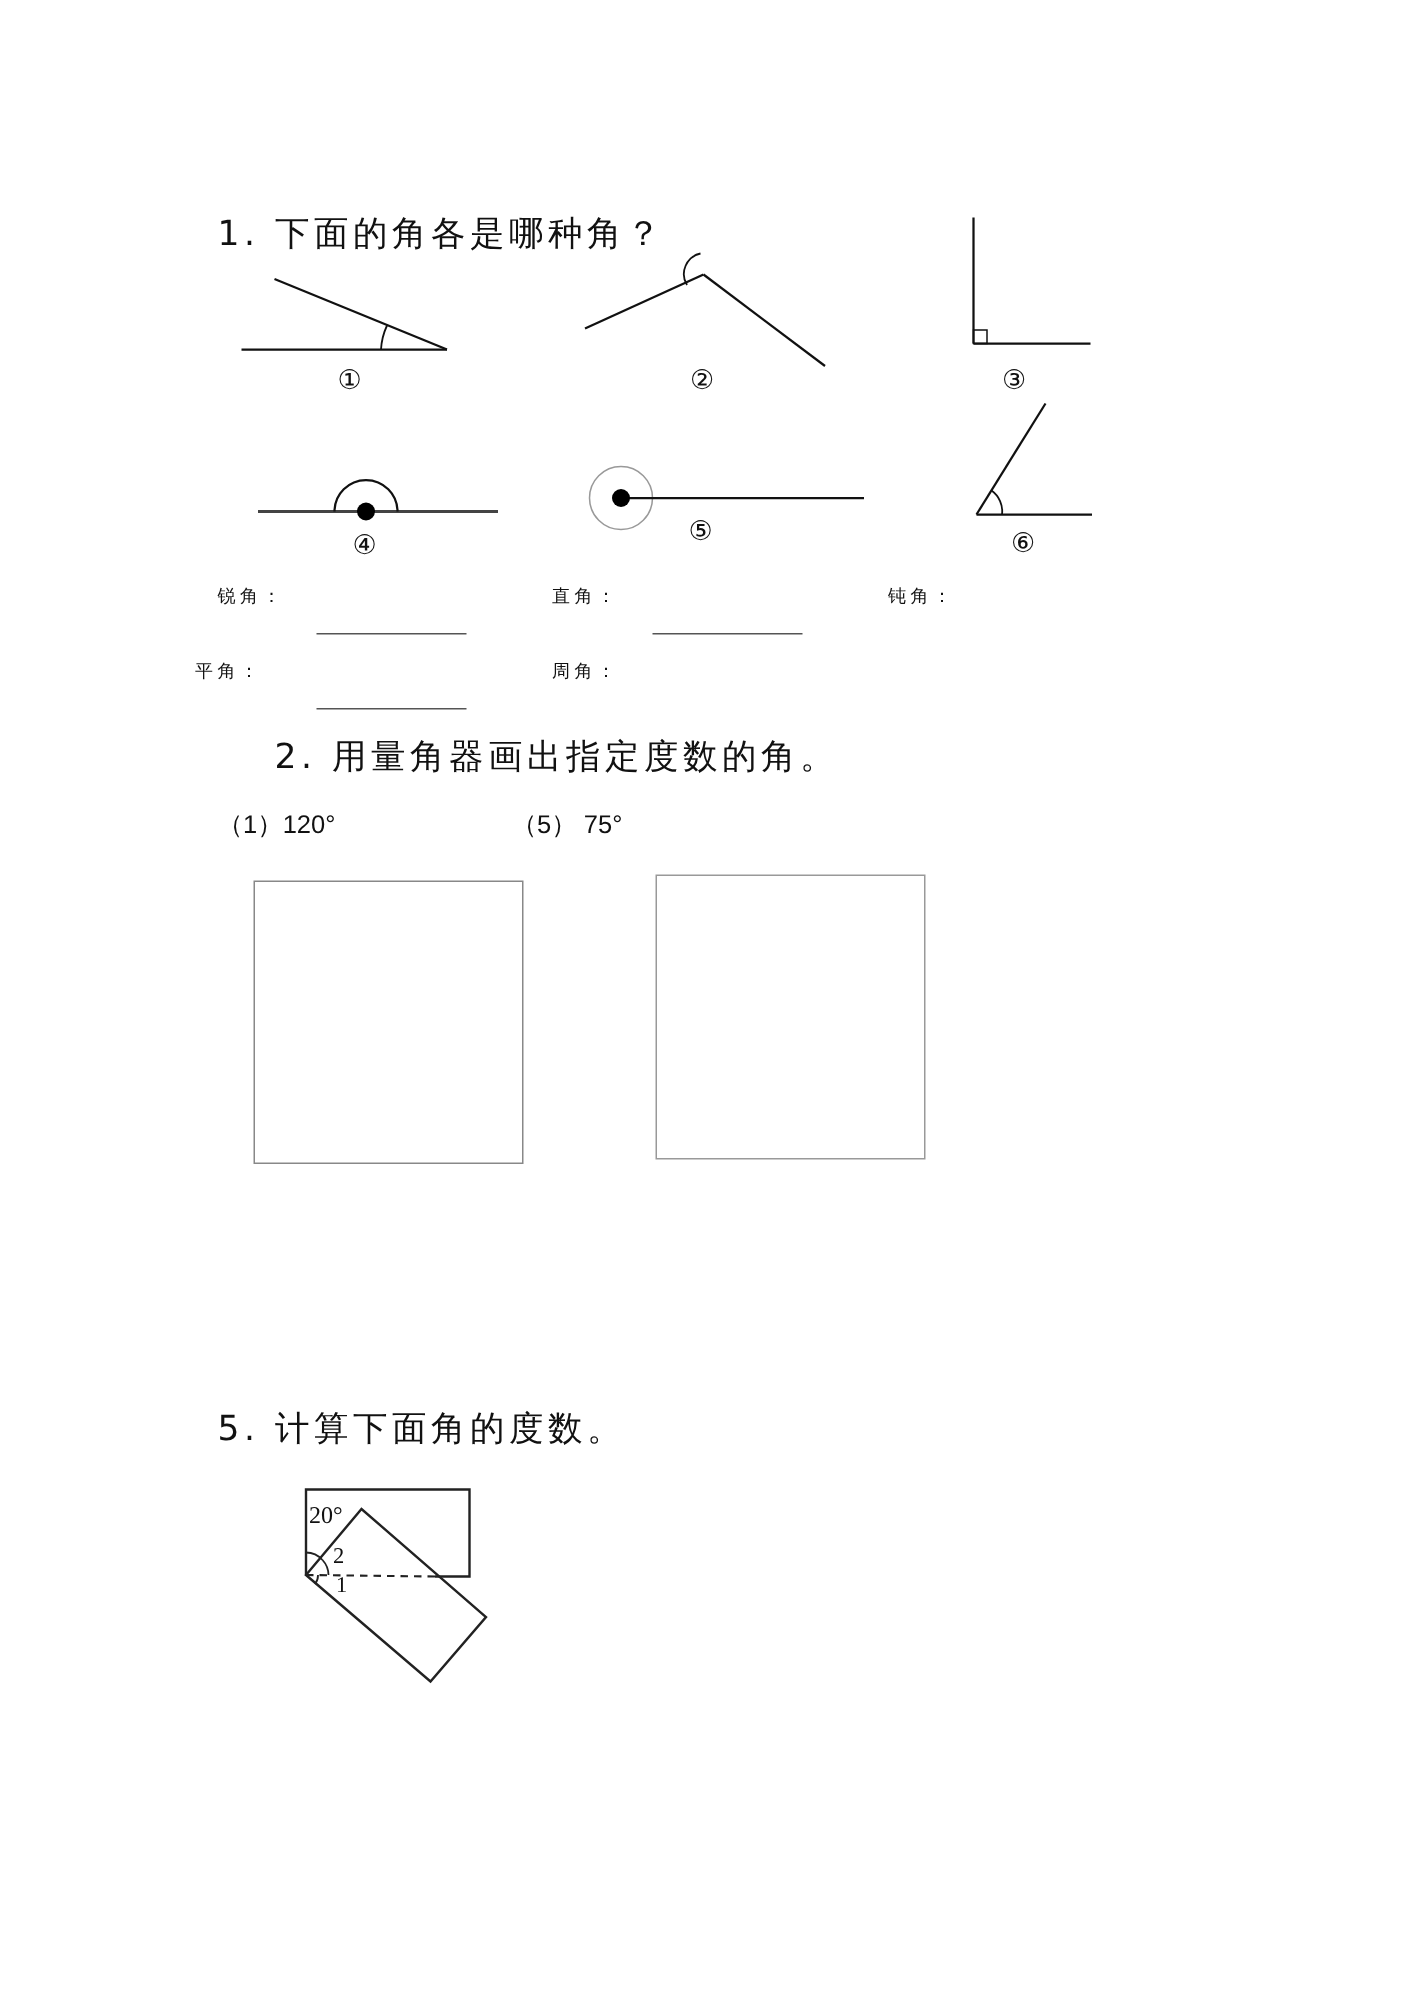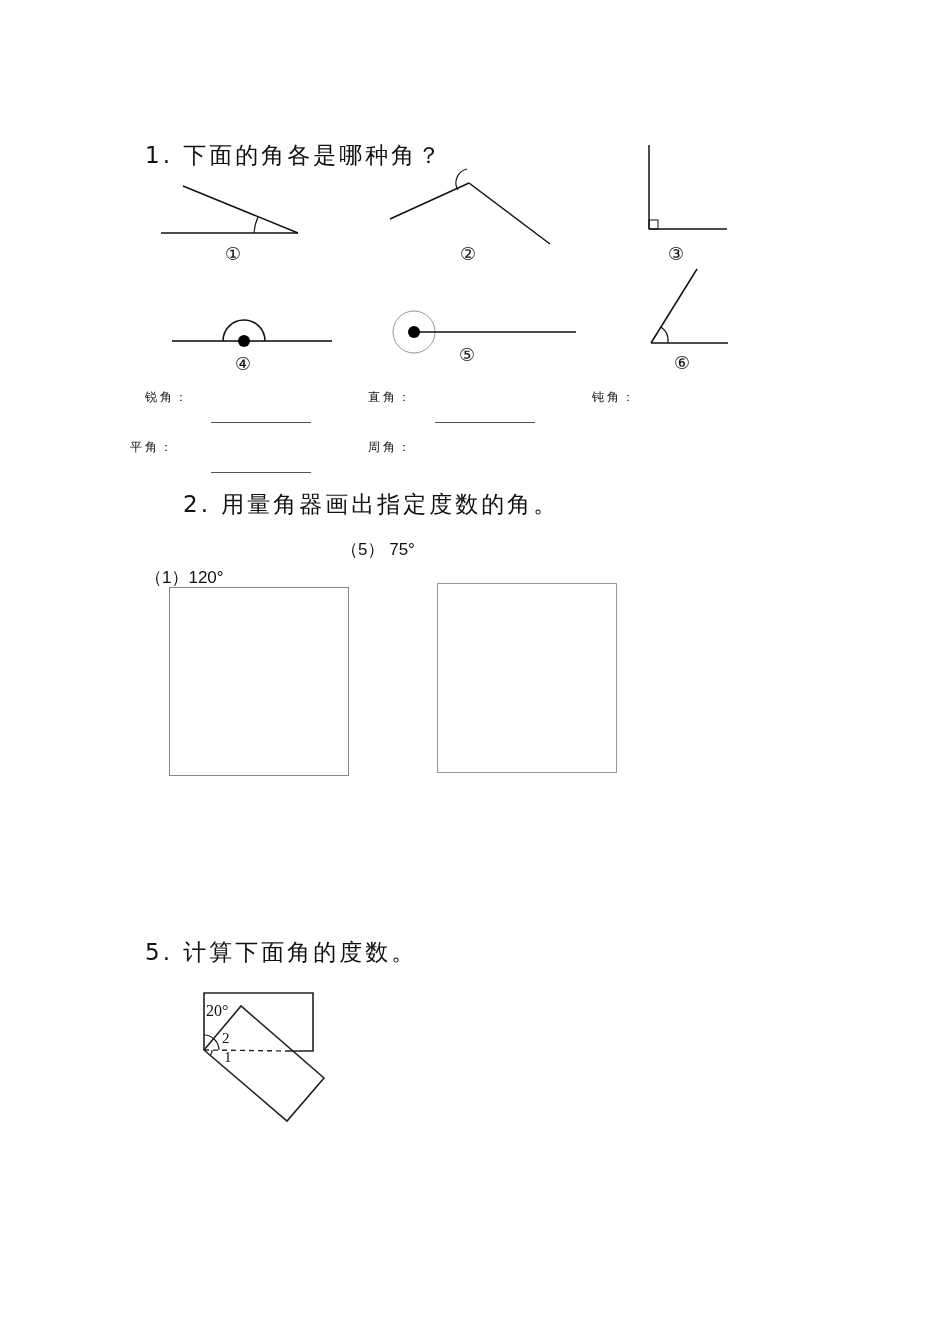--- a/index.html
+++ b/index.html
@@ -68,21 +68,21 @@
 <div class="abs" style="left:435px; top:408px;"><span class="blank"></span></div>
 
 <div class="abs ans-label" style="left:592px; top:389px;">钝角：</div>
 
 <div class="abs ans-label" style="left:130px; top:439px;">平角：</div>
 <div class="abs" style="left:211px; top:458px;"><span class="blank"></span></div>
 
 <div class="abs ans-label" style="left:368px; top:439px;font-family:Liberation Serif, serif;">周角：</div>
 
 <div class="abs q-title" style="left:135px; top:489px;margin-left:48px;">2. 用量角器画出指定度数的角。</div>
-<div class="abs sub" style="left:145px; top:538px;margin-top:28px;">（1）120°</div>
+<div class="abs sub" style="left:145px; top:538px;">（1）120°</div>
 <div class="abs sub" style="left:341px; top:538px;">（5）  75°</div>
 
 <div class="abs box" style="left:169px; top:587px; width:178px; height:187px;"></div>
 <div class="abs box" style="left:437px; top:583px; width:178px; height:188px; border-color:#999;"></div>
 
 <div class="abs q-title" style="left:145px; top:937px;">5. 计算下面角的度数。</div>
 
 <svg style="left:0; top:0;" width="950" height="1344">
 
   <polyline points="204,1050 204,993 313,993 313,1051 290,1051" fill="none" stroke="#222" stroke-width="1.6"></polyline>

